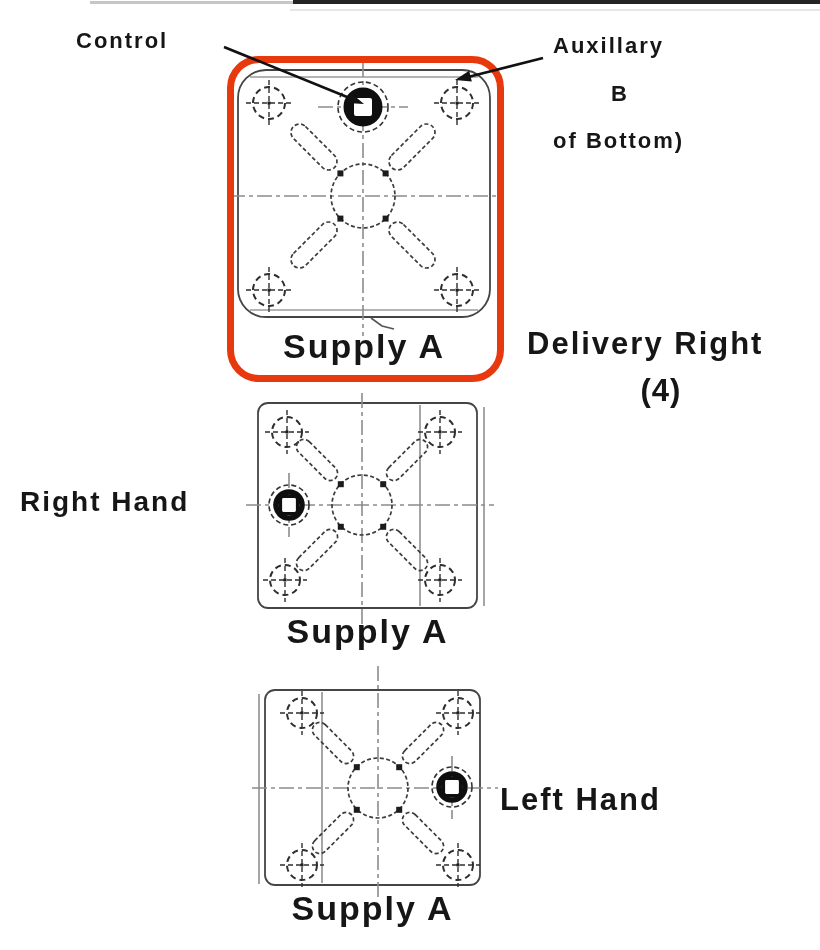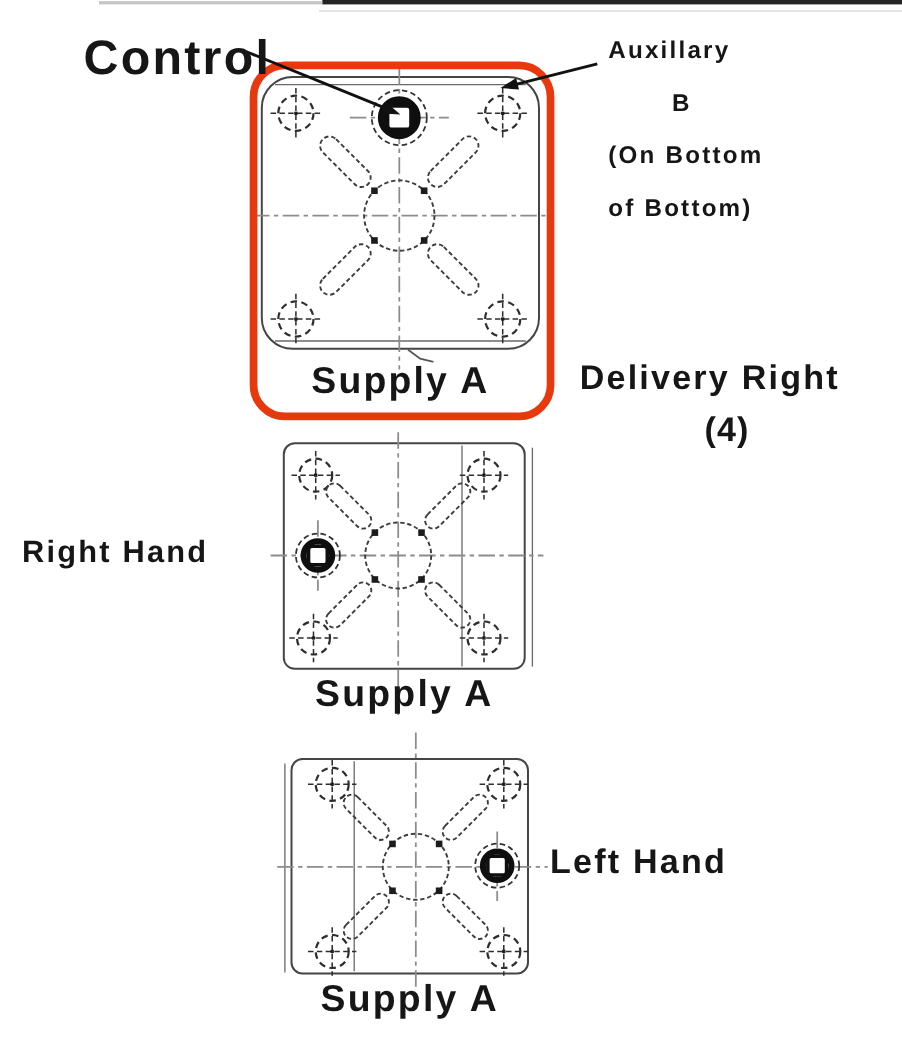--- a/index.html
+++ b/index.html
@@ -28,29 +28,29 @@
   #diagram-svg{left:0;top:0;z-index:1;}
   #highlight-box{
     left:227px;top:56px;width:277px;height:326px;
     border:7px solid var(--highlight);
     border-radius:32px;
     z-index:2;
     box-sizing:border-box;
   }
   #arrows-svg{left:0;top:0;z-index:3;}
   .text-layer{z-index:4;}
-  #control-label{left:76px;top:28px;font-size:44px;}
+  #control-label{left:76px;top:28px;font-size:22px;}
   #aux-label{left:553px;top:22px;font-size:22px;line-height:47.5px;font-weight:700;letter-spacing:2px;}
   #aux-label .line-b{padding-left:58px;}
   #delivery-label{left:527px;top:320px;width:268px;font-size:31px;line-height:47px;font-weight:700;letter-spacing:2px;}
   #delivery-label .line-count{text-align:center;letter-spacing:1px;}
   #supply-a-top{left:238px;top:327px;width:252px;text-align:center;font-size:34px;}
   #right-hand-label{left:20px;top:486px;font-size:28px;}
   #supply-a-middle{left:258px;top:612px;width:219px;text-align:center;font-size:34px;}
-  #left-hand-label{left:500px;top:766px;font-size:31px;}
+  #left-hand-label{left:500px;top:782px;font-size:31px;}
   #supply-a-bottom{left:265px;top:889px;width:215px;text-align:center;font-size:34px;}
 
   .body-line{stroke:#454545;stroke-width:1.8;fill:none;}
   .inner-line{stroke:#6a6a6a;stroke-width:1.2;fill:none;}
   .centerline{stroke:#8c8c8c;stroke-width:1.6;fill:none;stroke-dasharray:15 4 4 4;}
   .hole-circle{stroke:#2e2e2e;stroke-width:2;fill:none;stroke-dasharray:6 4;}
   .hole-cross{stroke:#2e2e2e;stroke-width:1.4;fill:none;stroke-dasharray:5 3;}
   .slot{stroke:#3c3c3c;stroke-width:1.7;fill:none;stroke-dasharray:4 2.5;}
   .hub{stroke:#3c3c3c;stroke-width:1.7;fill:none;stroke-dasharray:4 2.5;}
   .node{fill:#1c1c1c;}
@@ -260,21 +260,20 @@
     <line class="arrow-line" x1="543" y1="58" x2="468" y2="77"></line>
     <polygon class="arrow-head" points="455,80 469.2,70.8 471.8,81.4"></polygon>
   </g>
 </svg>
 
 <div class="abs text-layer lbl" id="control-label">Control</div>
 
 <div class="abs text-layer" id="aux-label">
   <div>Auxillary</div>
   <div class="line-b">B</div>
-  <div>(On Bottom</div>
   <div>of Bottom)</div>
 </div>
 
 <div class="abs text-layer lbl" id="supply-a-top">Supply A</div>
 
 <div class="abs text-layer" id="delivery-label">
   <div>Delivery Right</div>
   <div class="line-count">(4)</div>
 </div>
 

